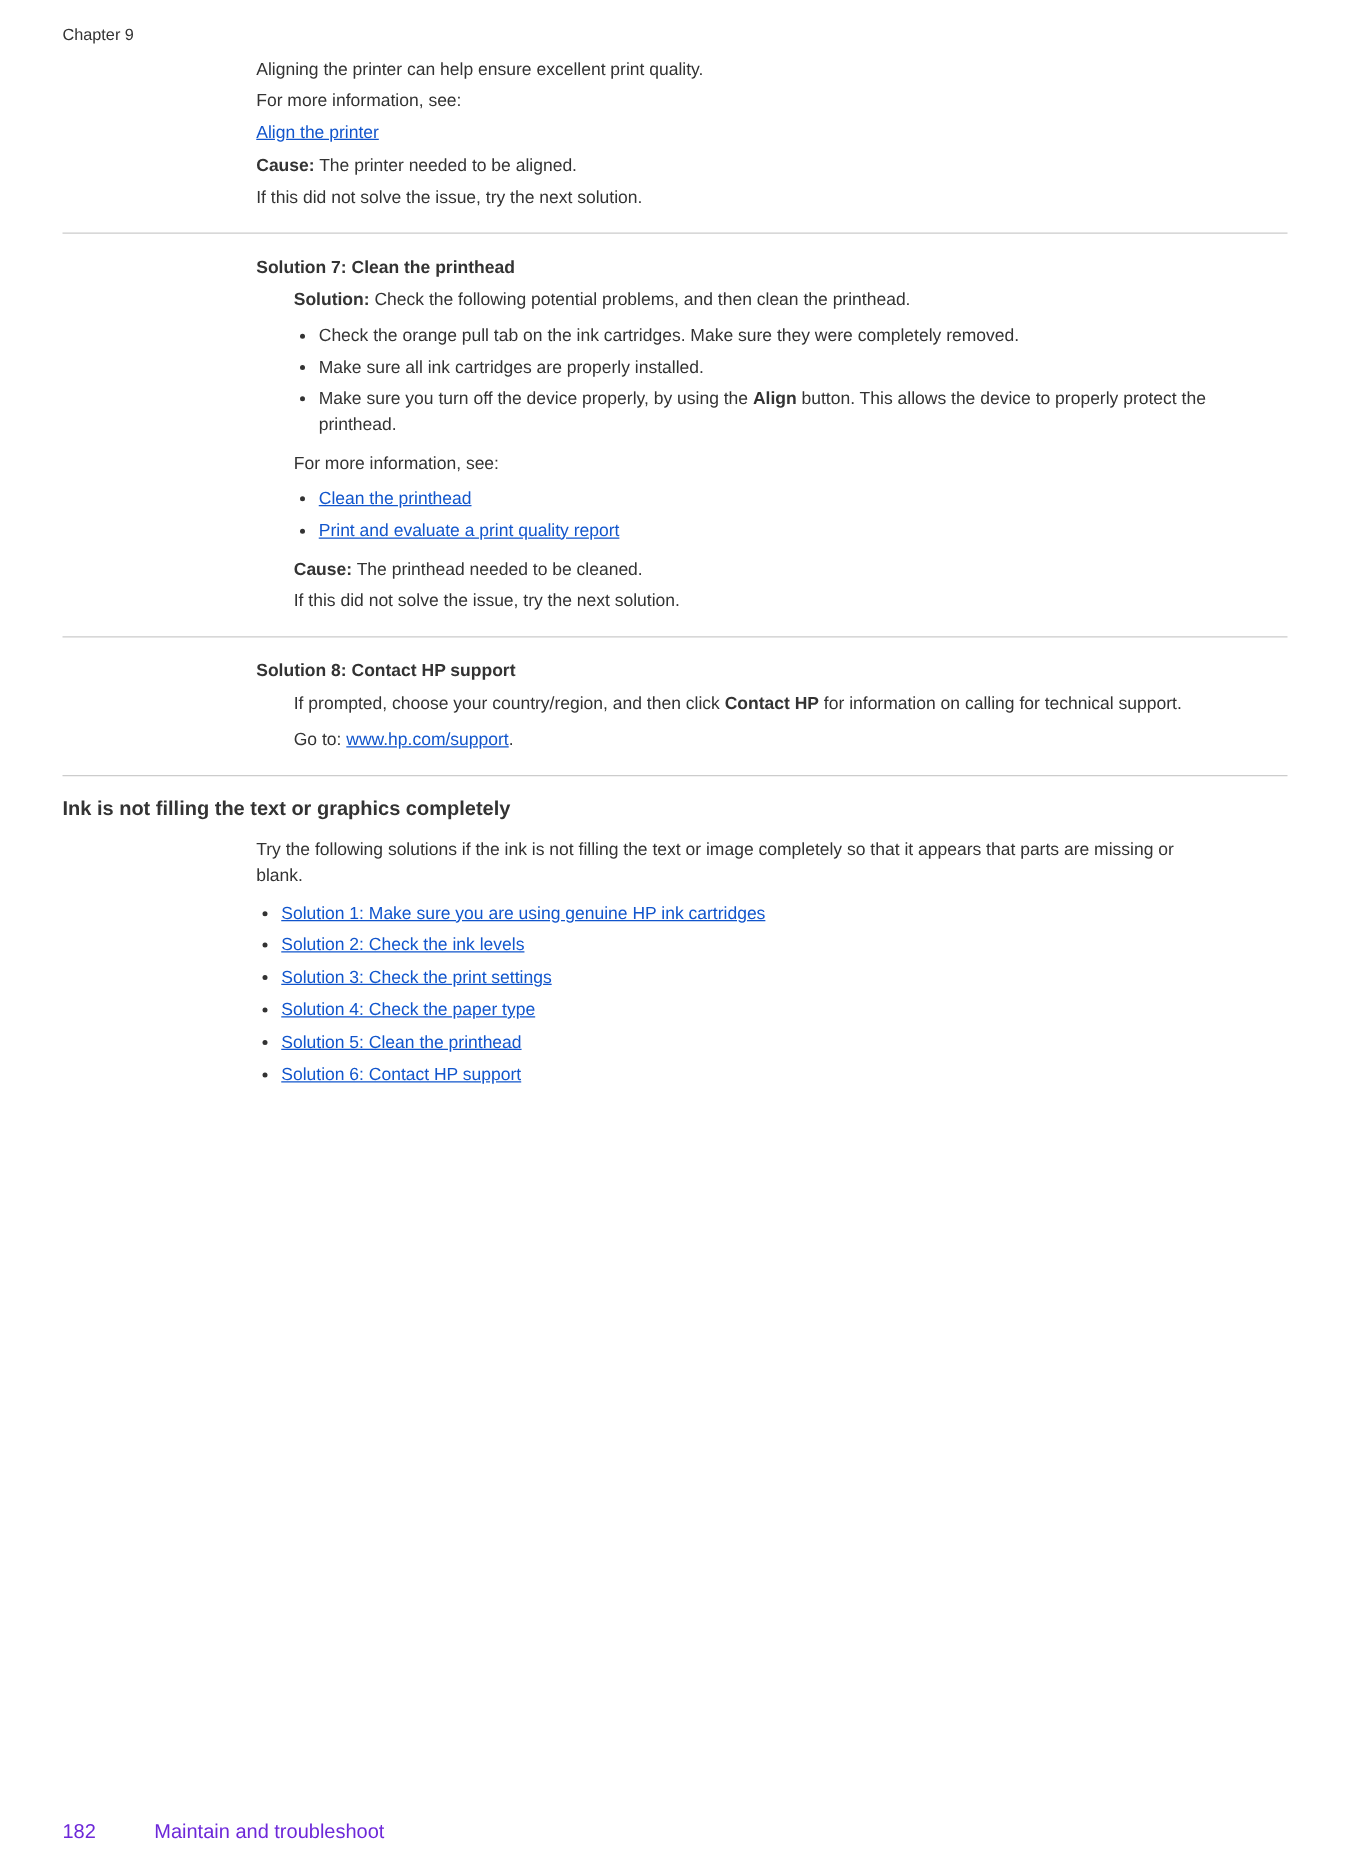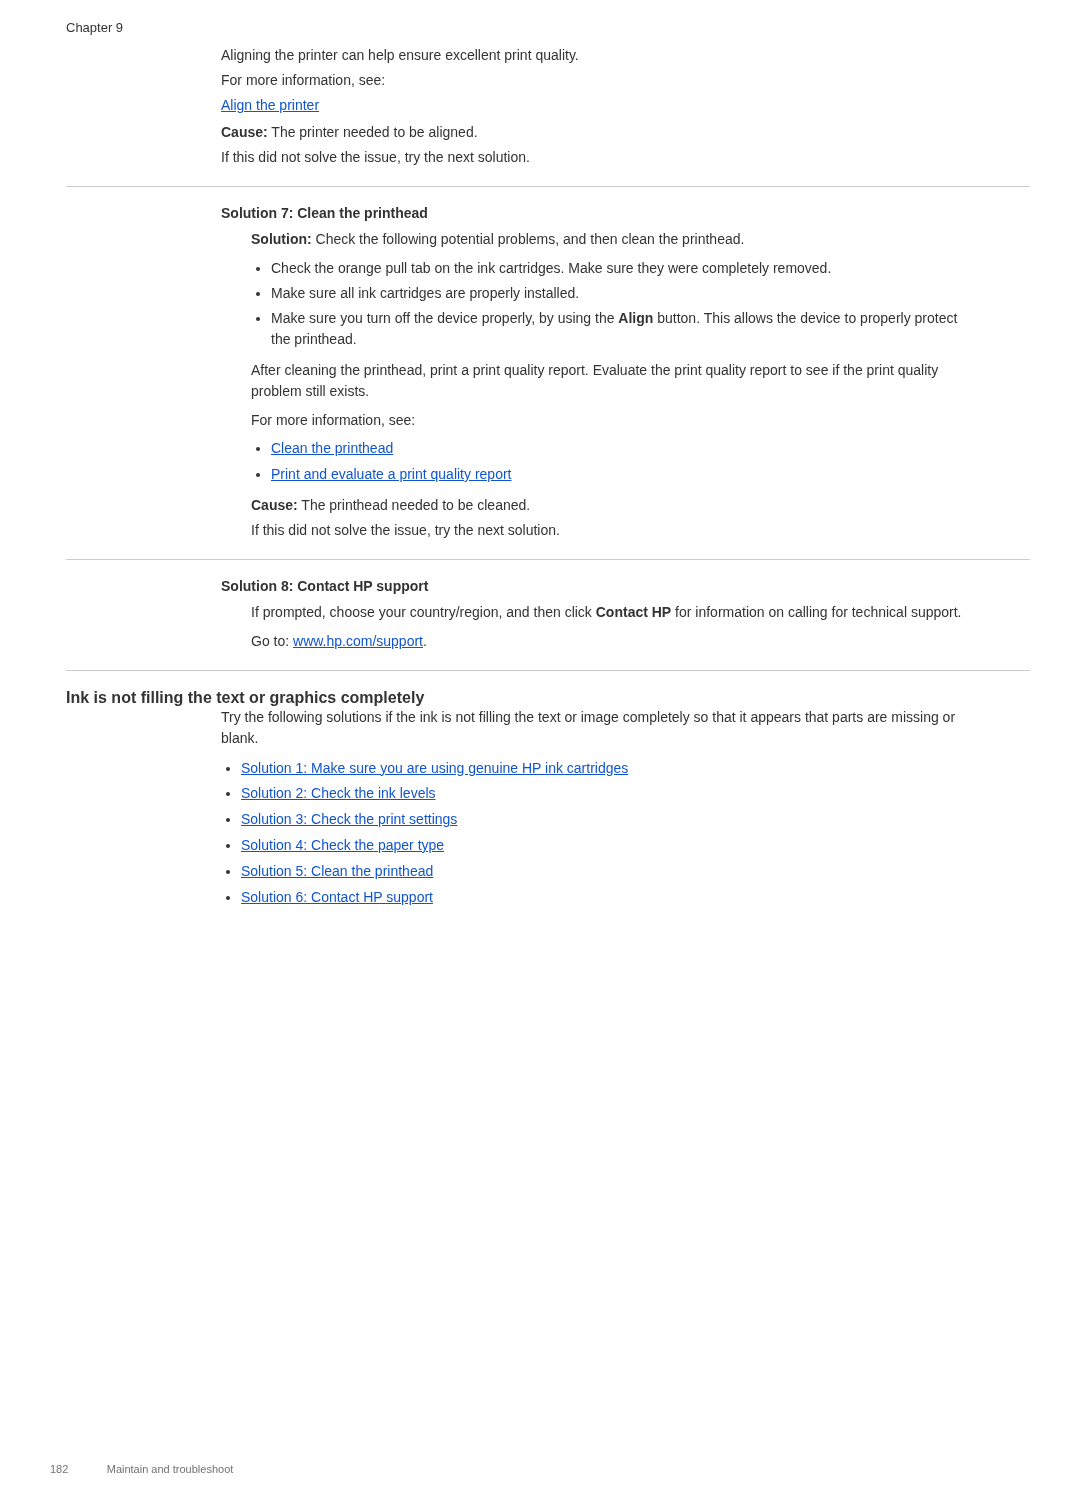--- a/index.html
+++ b/index.html
@@ -12,21 +12,21 @@
       font-family: Arial, Helvetica, sans-serif;
       font-size: 14px;
       color: #333;
       background: #fff;
       width: 1080px;
       min-height: 1495px;
       position: relative;
     }
 
     .page-container {
-      padding: 20px 50px 60px 66px;
+      padding: 20px 50px 60px 50px;
     }
 
     .chapter-label {
       font-size: 13px;
       color: #333;
       margin-bottom: 10px;
     }
 
     .content-area {
       margin-left: 155px;
@@ -100,33 +100,34 @@
     }
 
     .link-list li {
       margin-bottom: 2px;
       line-height: 1.7;
     }
 
     .section-title {
       font-weight: bold;
       font-size: 16px;
+      margin-bottom: 12px;
       margin-top: 10px;
     }
 
     .bold {
       font-weight: bold;
     }
 
     .footer {
       position: absolute;
       bottom: 20px;
       left: 50px;
-      font-size: 11px;
-      color: #737373;
+      font-size: 16px;
+      color: #6d28d9;
     }
 
     .footer-separator {
       display: inline-block;
       margin: 0 10px;
     }
   </style>
 </head>
 <body>
 
@@ -152,21 +153,20 @@
     <p class="solution-header">Solution 7: Clean the printhead</p>
     <div class="solution-body">
       <p class="solution-intro">
         <span class="bold">Solution:</span><span>  Check the following potential problems, and then clean the printhead.</span>
       </p>
       <ul class="bullet-list">
         <li>Check the orange pull tab on the ink cartridges. Make sure they were completely removed.</li>
         <li>Make sure all ink cartridges are properly installed.</li>
         <li>Make sure you turn off the device properly, by using the <span class="bold">Align</span> button. This allows the device to properly protect the printhead.</li>
       </ul>
-      <p class="solution-intro">After cleaning the printhead, print a print quality report. Evaluate the print quality report to see if the print quality problem still exists.</p>
       <p class="for-more">For more information, see:</p>
       <ul class="link-list">
         <li><a class="link">Clean the printhead</a></li>
         <li><a class="link">Print and evaluate a print quality report</a></li>
       </ul>
       <p class="cause-line">
         <span class="bold">Cause:</span><span>   The printhead needed to be cleaned.</span>
       </p>
       <p class="if-not-solve">If this did not solve the issue, try the next solution.</p>
     </div>

